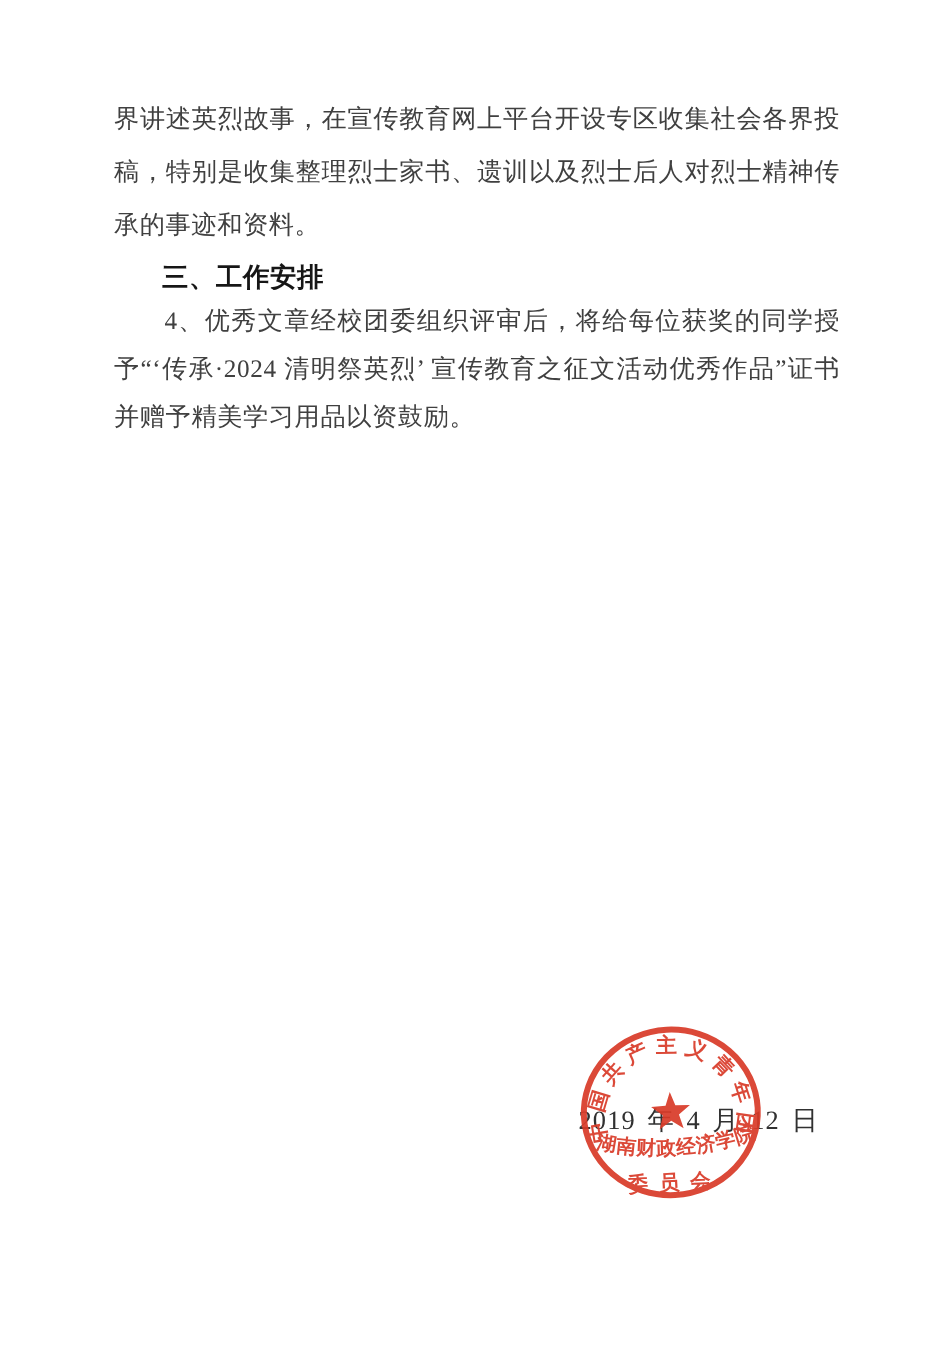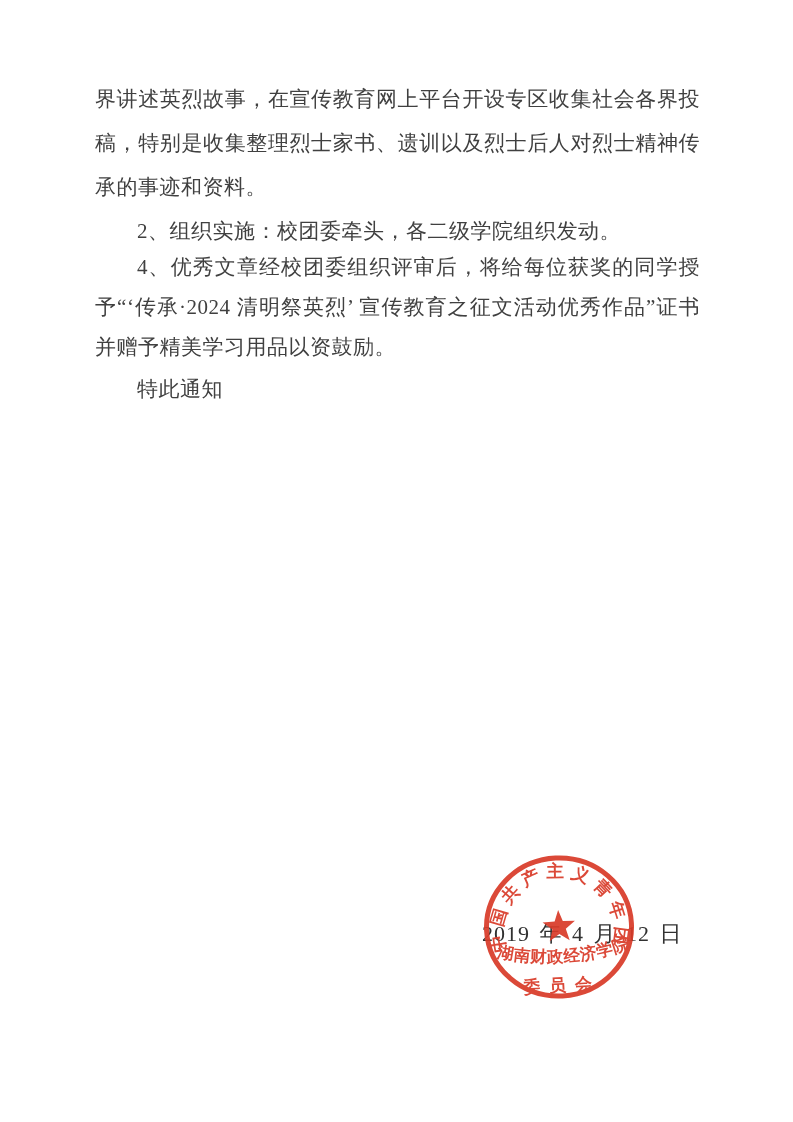--- a/index.html
+++ b/index.html
@@ -28,25 +28,24 @@
   }
 </style>
 </head>
 <body>
 
 <div class="page">
 
   <div class="content">
     <p class="jp">界讲述英烈故事，在宣传教育网上平台开设专区收集社会各界投稿，特别是收集整理烈士家书、遗训以及烈士后人对烈士精神传承的事迹和资料。</p>
 
+    <p class="heading">三、工作安排</p>
 
-    <p class="ind">2、组织实施：校团委牵头，各二级学院组织发动。</p>
     <p class="ind jp p4">4、优秀文章经校团委组织评审后，将给每位获奖的同学授予“‘传承·2024 清明祭英烈’ 宣传教育之征文活动优秀作品”证书并赠予精美学习用品以资鼓励。</p>
 
-    <p class="ind">特此通知</p>
 
   </div>
 
   <div class="date-line">2019 年 4 月 12 日</div>
 
   <svg class="stamp" viewBox="0 0 156 146">
     <ellipse cx="78" cy="73" rx="72.5" ry="69" fill="none" stroke="#d93a28" stroke-width="5"></ellipse>
     <defs>
       <path id="arcTop" d="M 26,97 A 56,54 0 1 1 130,97" fill="none"></path>
       <path id="arcOrg" d="M 12,99 Q 78,117 144,99" fill="none"></path>

